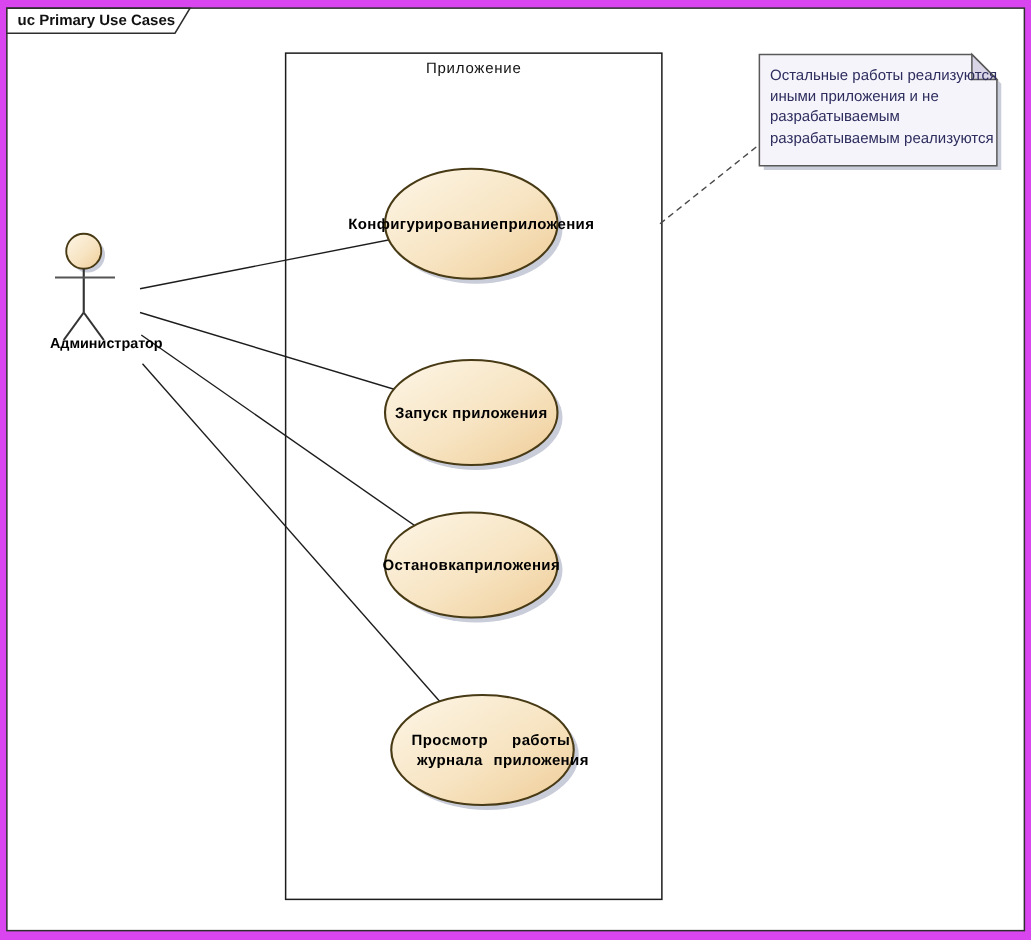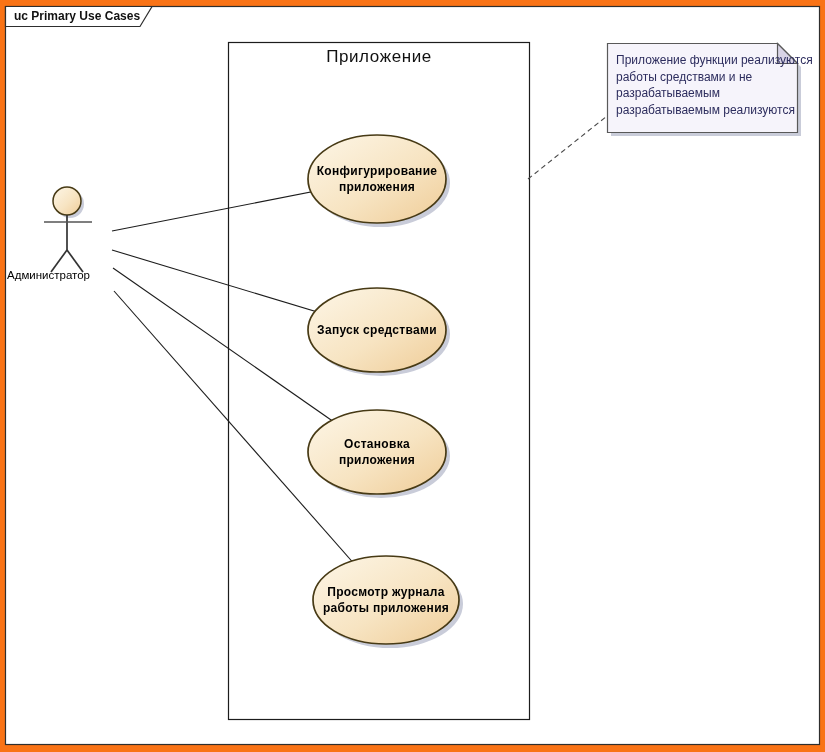--- a/index.html
+++ b/index.html
@@ -1,42 +1,42 @@
 <!DOCTYPE html>
 <html><head>
 <meta charset="utf-8">
 <style>
   html,body{margin:0;padding:0;background:#ffffff;}
   .stage{
-    position:relative;width:825px;height:752px;background:#f97316;
+    position:relative;width:825px;height:752px;background:#d946ef;
     font-family:"Liberation Sans", sans-serif;overflow:hidden;
   }
   .stage svg{position:absolute;left:0;top:0;}
   .txt{position:absolute;color:#000;}
   .frame-title{
     left:14px;top:9px;font-size:12px;font-weight:bold;color:#111;
     white-space:nowrap;
   }
   .boundary-label{
     left:228px;top:47px;width:302px;text-align:center;
-    font-size:17px;letter-spacing:0.6px;color:#111;
+    font-size:12px;letter-spacing:0.6px;color:#111;
   }
   .uc-label{
-    display:flex;flex-direction:column;align-items:center;justify-content:center;
+    display:flex;flex-direction:row;align-items:center;justify-content:center;
     font-size:12px;font-weight:bold;line-height:16px;text-align:center;
     letter-spacing:0.3px;color:#000;
   }
   .uc-label span{display:block;}
   .uc1{left:308px;top:135px;width:138px;height:88px;}
   .uc2{left:308px;top:288px;width:138px;height:84px;}
   .uc3{left:308px;top:410px;width:138px;height:84px;text-align:center;}
-  .uc4{left:313px;top:556px;width:146px;height:88px;}
+  .uc4{left:325px;top:556px;width:146px;height:88px;}
   .actor-label{
-    left:7px;top:269px;width:106px;
-    font-size:11.5px;font-weight:normal;color:#000;white-space:nowrap;
+    left:32px;top:269px;width:106px;text-align:center;
+    font-size:11.5px;font-weight:bold;color:#000;white-space:nowrap;
   }
   .note-text{
     left:616px;top:52px;width:180px;
     font-size:12px;line-height:16.5px;color:#2d2d5e;
   }
   .note-text span{display:block;white-space:nowrap;}
 </style>
 </head>
 <body>
 
@@ -92,35 +92,35 @@
   <div class="txt frame-title">uc Primary Use Cases</div>
 
   <div class="txt boundary-label">Приложение</div>
 
   <div class="txt uc-label uc1">
     <span>Конфигурирование</span>
     <span>приложения</span>
   </div>
 
   <div class="txt uc-label uc2">
-    <span>Запуск средствами</span>
+    <span>Запуск приложения</span>
   </div>
 
   <div class="txt uc-label uc3">
     <span>Остановка</span>
     <span>приложения</span>
   </div>
 
   <div class="txt uc-label uc4">
     <span>Просмотр журнала</span>
     <span>работы приложения</span>
   </div>
 
   <div class="txt actor-label">Администратор</div>
 
   <div class="txt note-text">
-    <span>Приложение функции реализуются</span>
-    <span>работы средствами и не</span>
+    <span>Остальные работы реализуются</span>
+    <span>иными приложения и не</span>
     <span>разрабатываемым</span>
     <span>разрабатываемым реализуются</span>
   </div>
 
 </div>
 
 </body></html>

